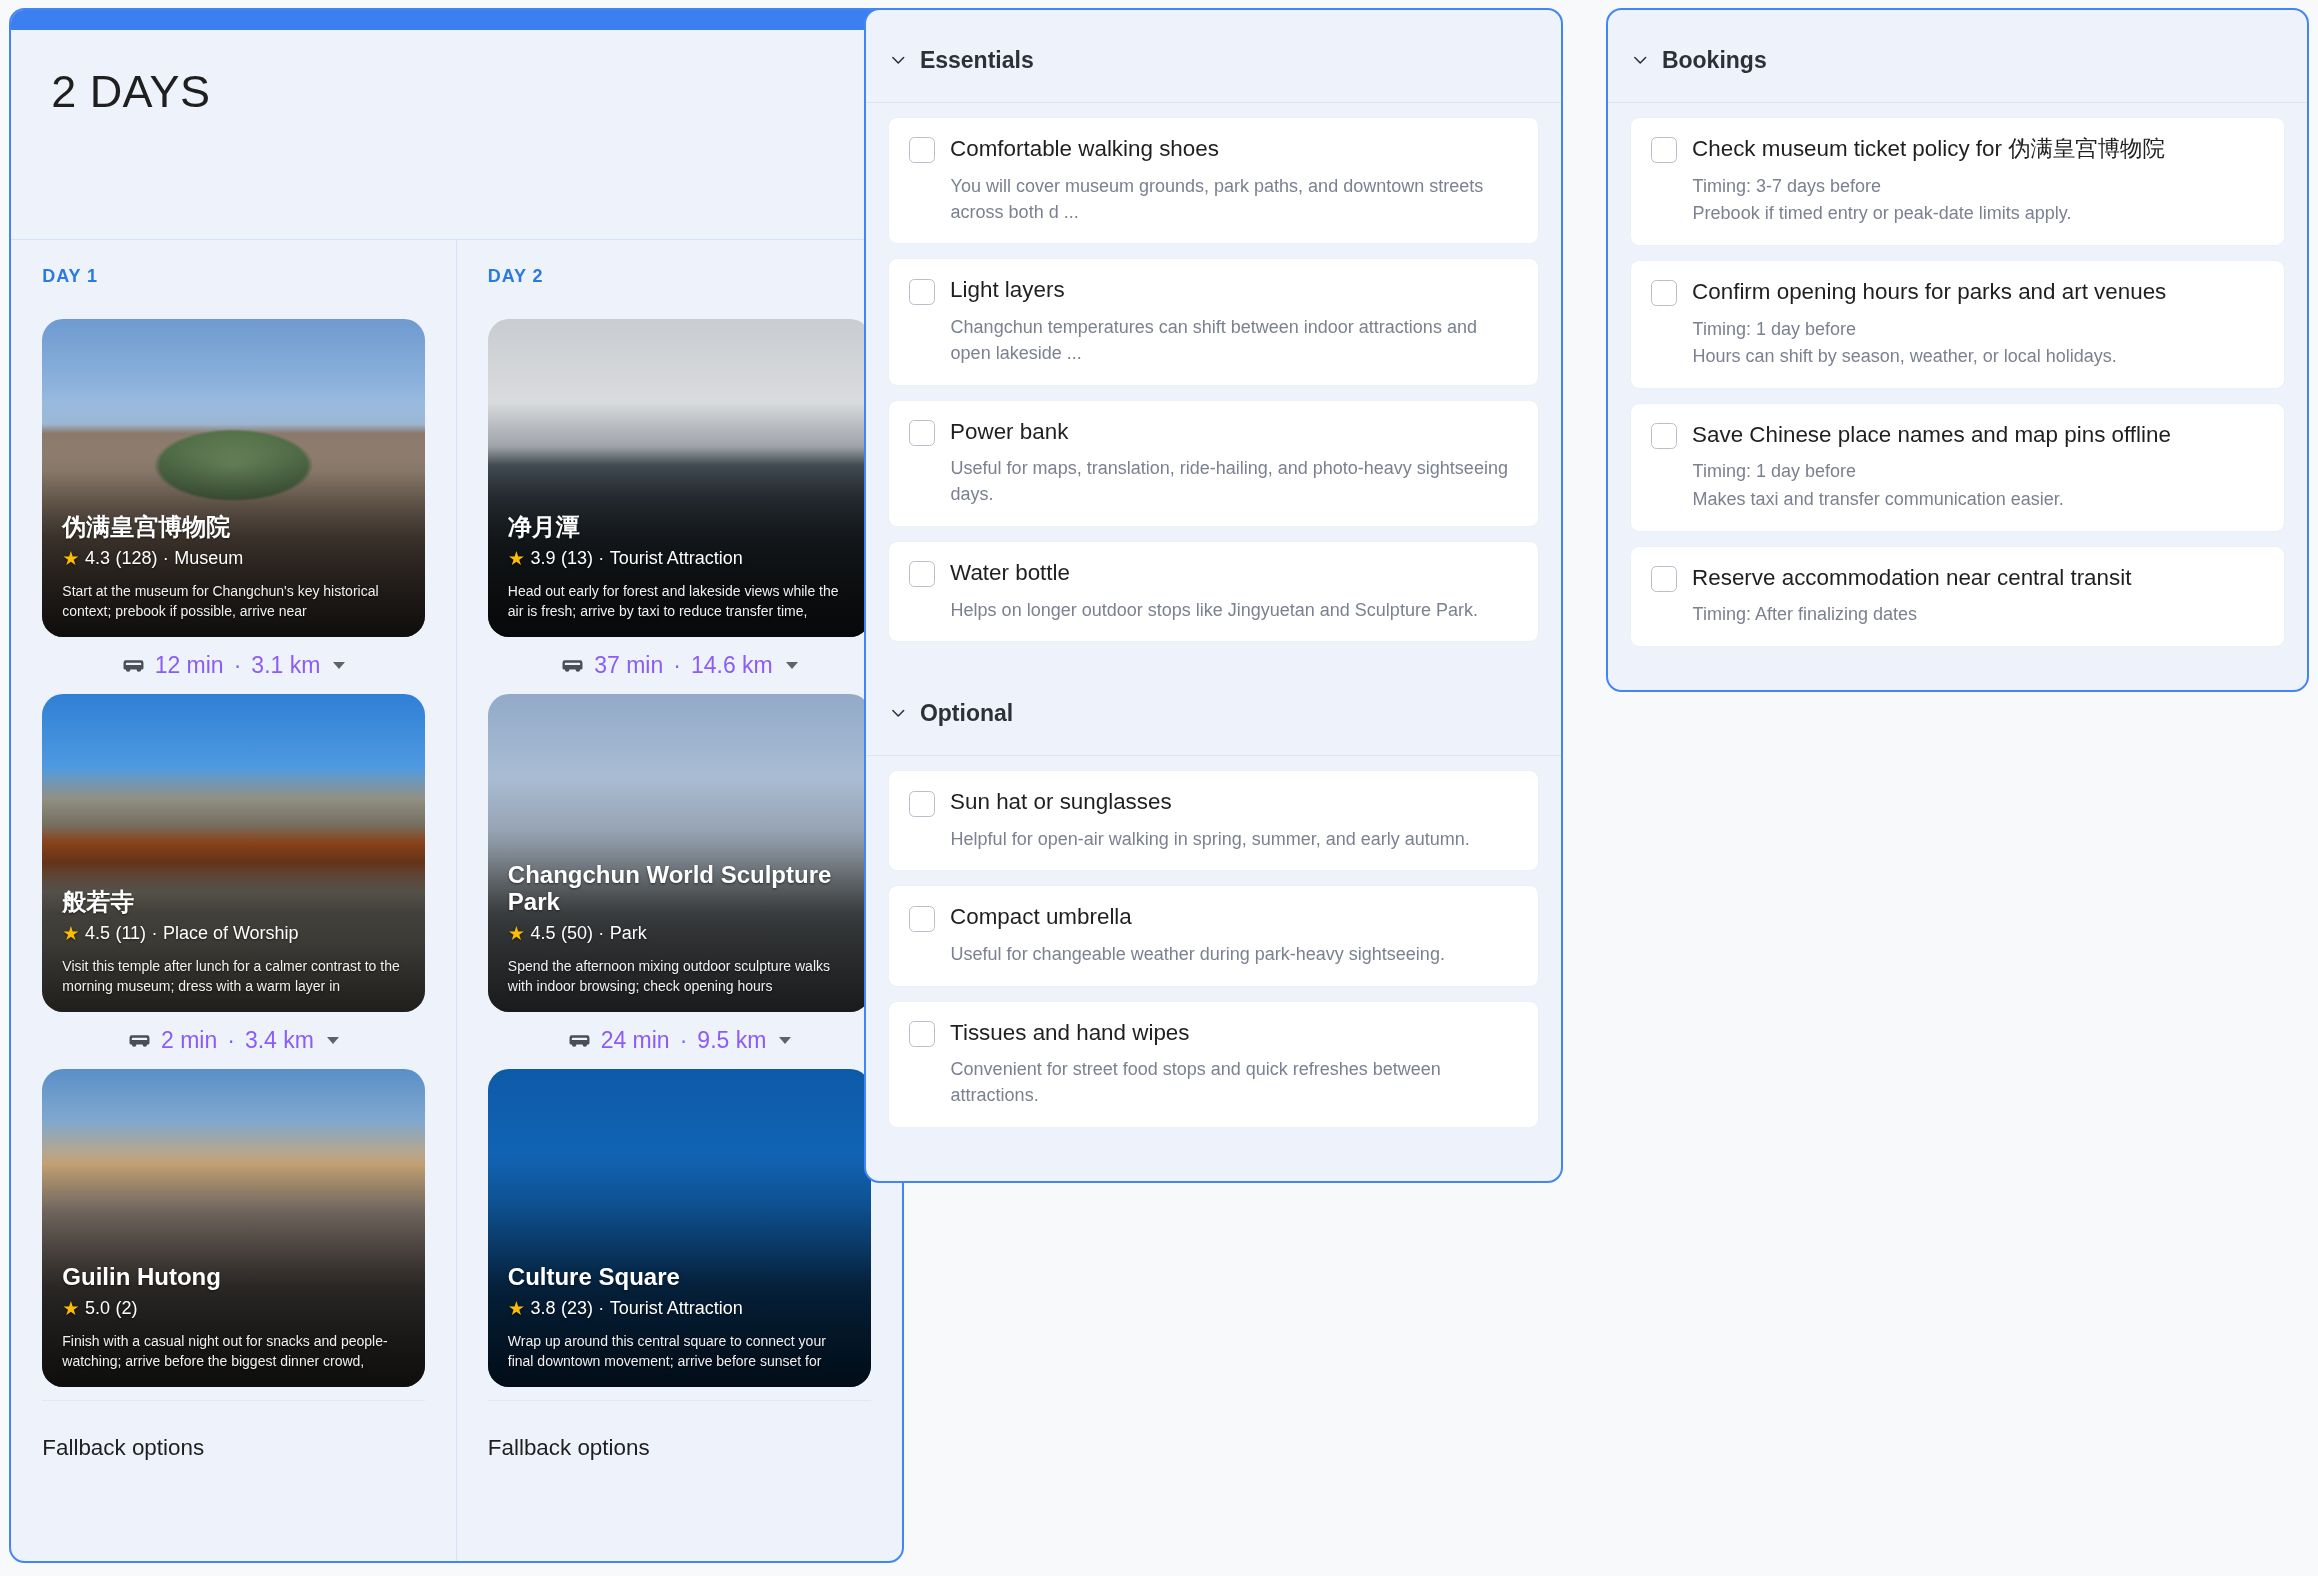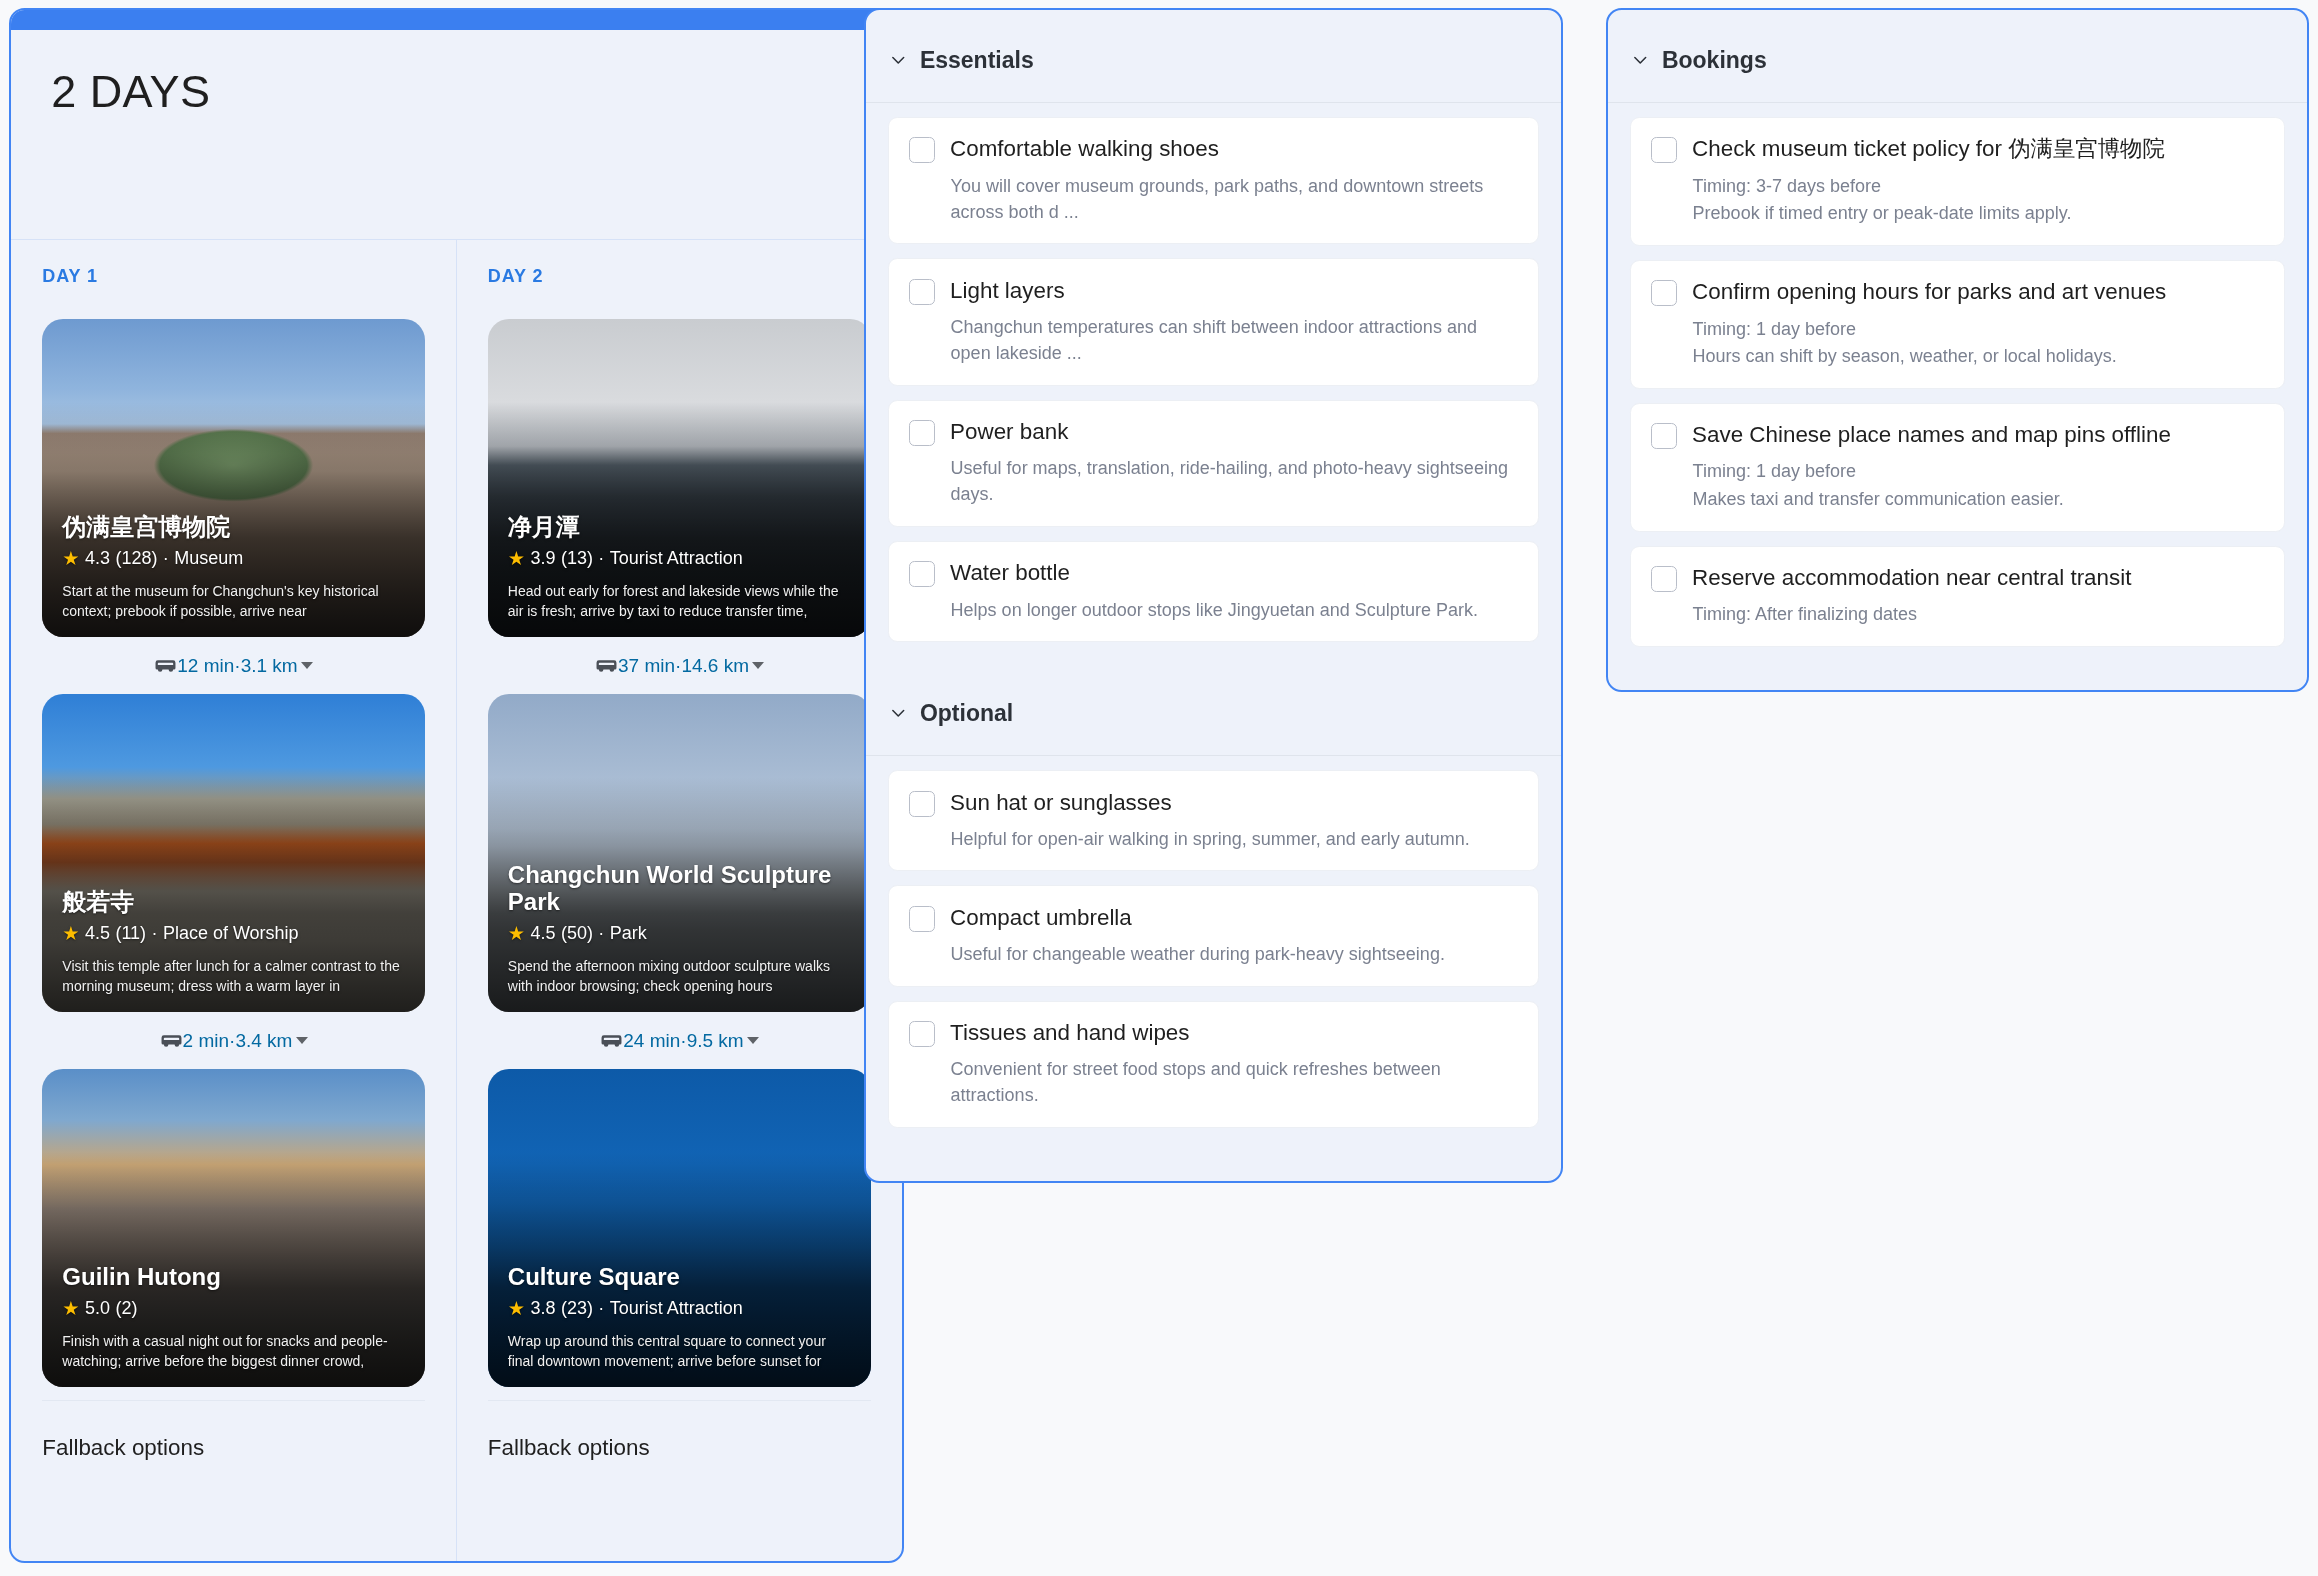--- a/index.html
+++ b/index.html
@@ -55,22 +55,22 @@
     color: #fff; font-size: 18px; line-height: 1.25; margin-bottom: 12.4px;
     text-shadow: 0 0.8px 2.3px rgba(0,0,0,.55); display: flex; align-items: center; gap: 5.4px;
   }
   .star { color: #fdbd00; font-size: 19.3px; line-height: 1; }
   .place-desc {
     color: #f1f1f1; font-size: 14px; line-height: 1.42;
     text-shadow: 0 0.8px 2.3px rgba(0,0,0,.6);
   }
 
   .travel-chip {
-    display: flex; align-items: center; justify-content: center; 
-    height: 57px; color: #0369a1; font-size: 19px;
+    display: flex; align-items: center; justify-content: center; gap: 10px;
+    height: 57px; color: #8b5cf6; font-size: 23px;
   }
   .car-icon { width: 23px; height: 14.7px; position: relative; display: inline-block; }
   .car-icon svg { display: block; }
   .caret-down {
     width: 0; height: 0; border-left: 6.2px solid transparent;
     border-right: 6.2px solid transparent; border-top: 7px solid #5f6368; margin-left: 3.1px;
   }
 
   .fallback-sep { height: 1.5px; background: #e2e8f2; width: 100%; margin-top: 12.4px; }
   .fallback-label {
@@ -115,21 +115,21 @@
   .group-header.tight { padding-top: 28px; }
   .chev { width: 18.5px; height: 18.5px; flex: none; }
   .group-title { font-size: 23px; font-weight: 700; color: #2c3138; }
   .group-rule { height: 1.5px; background: #dfe4ec; width: 100%; }
 
   .items { padding: 14px 21.6px 15.5px 21.6px; }
   .check-item {
     background: #fff; border: 1.2px solid #eceff4; border-radius: 9.3px;
     padding: 17px 20px 18.5px 20px; margin-bottom: 14px;
   }
-  .check-row { display: flex; align-items: flex-end; gap: 15.5px; }
+  .check-row { display: flex; align-items: flex-start; gap: 15.5px; }
   .checkbox {
     width: 26px; height: 26px; border: 1.9px solid #b9bec9; border-radius: 5.4px;
     background: #fff; flex: none; margin-top: 2.3px;
   }
   .item-title { font-size: 22.4px; color: #1f1f1f; line-height: 1.25; }
   .item-sub {
     font-size: 18px; color: #7b8190; line-height: 1.45;
     margin: 9.3px 0 0 42px;
   }
   .item-sub.second { margin-top: 1.5px; }

